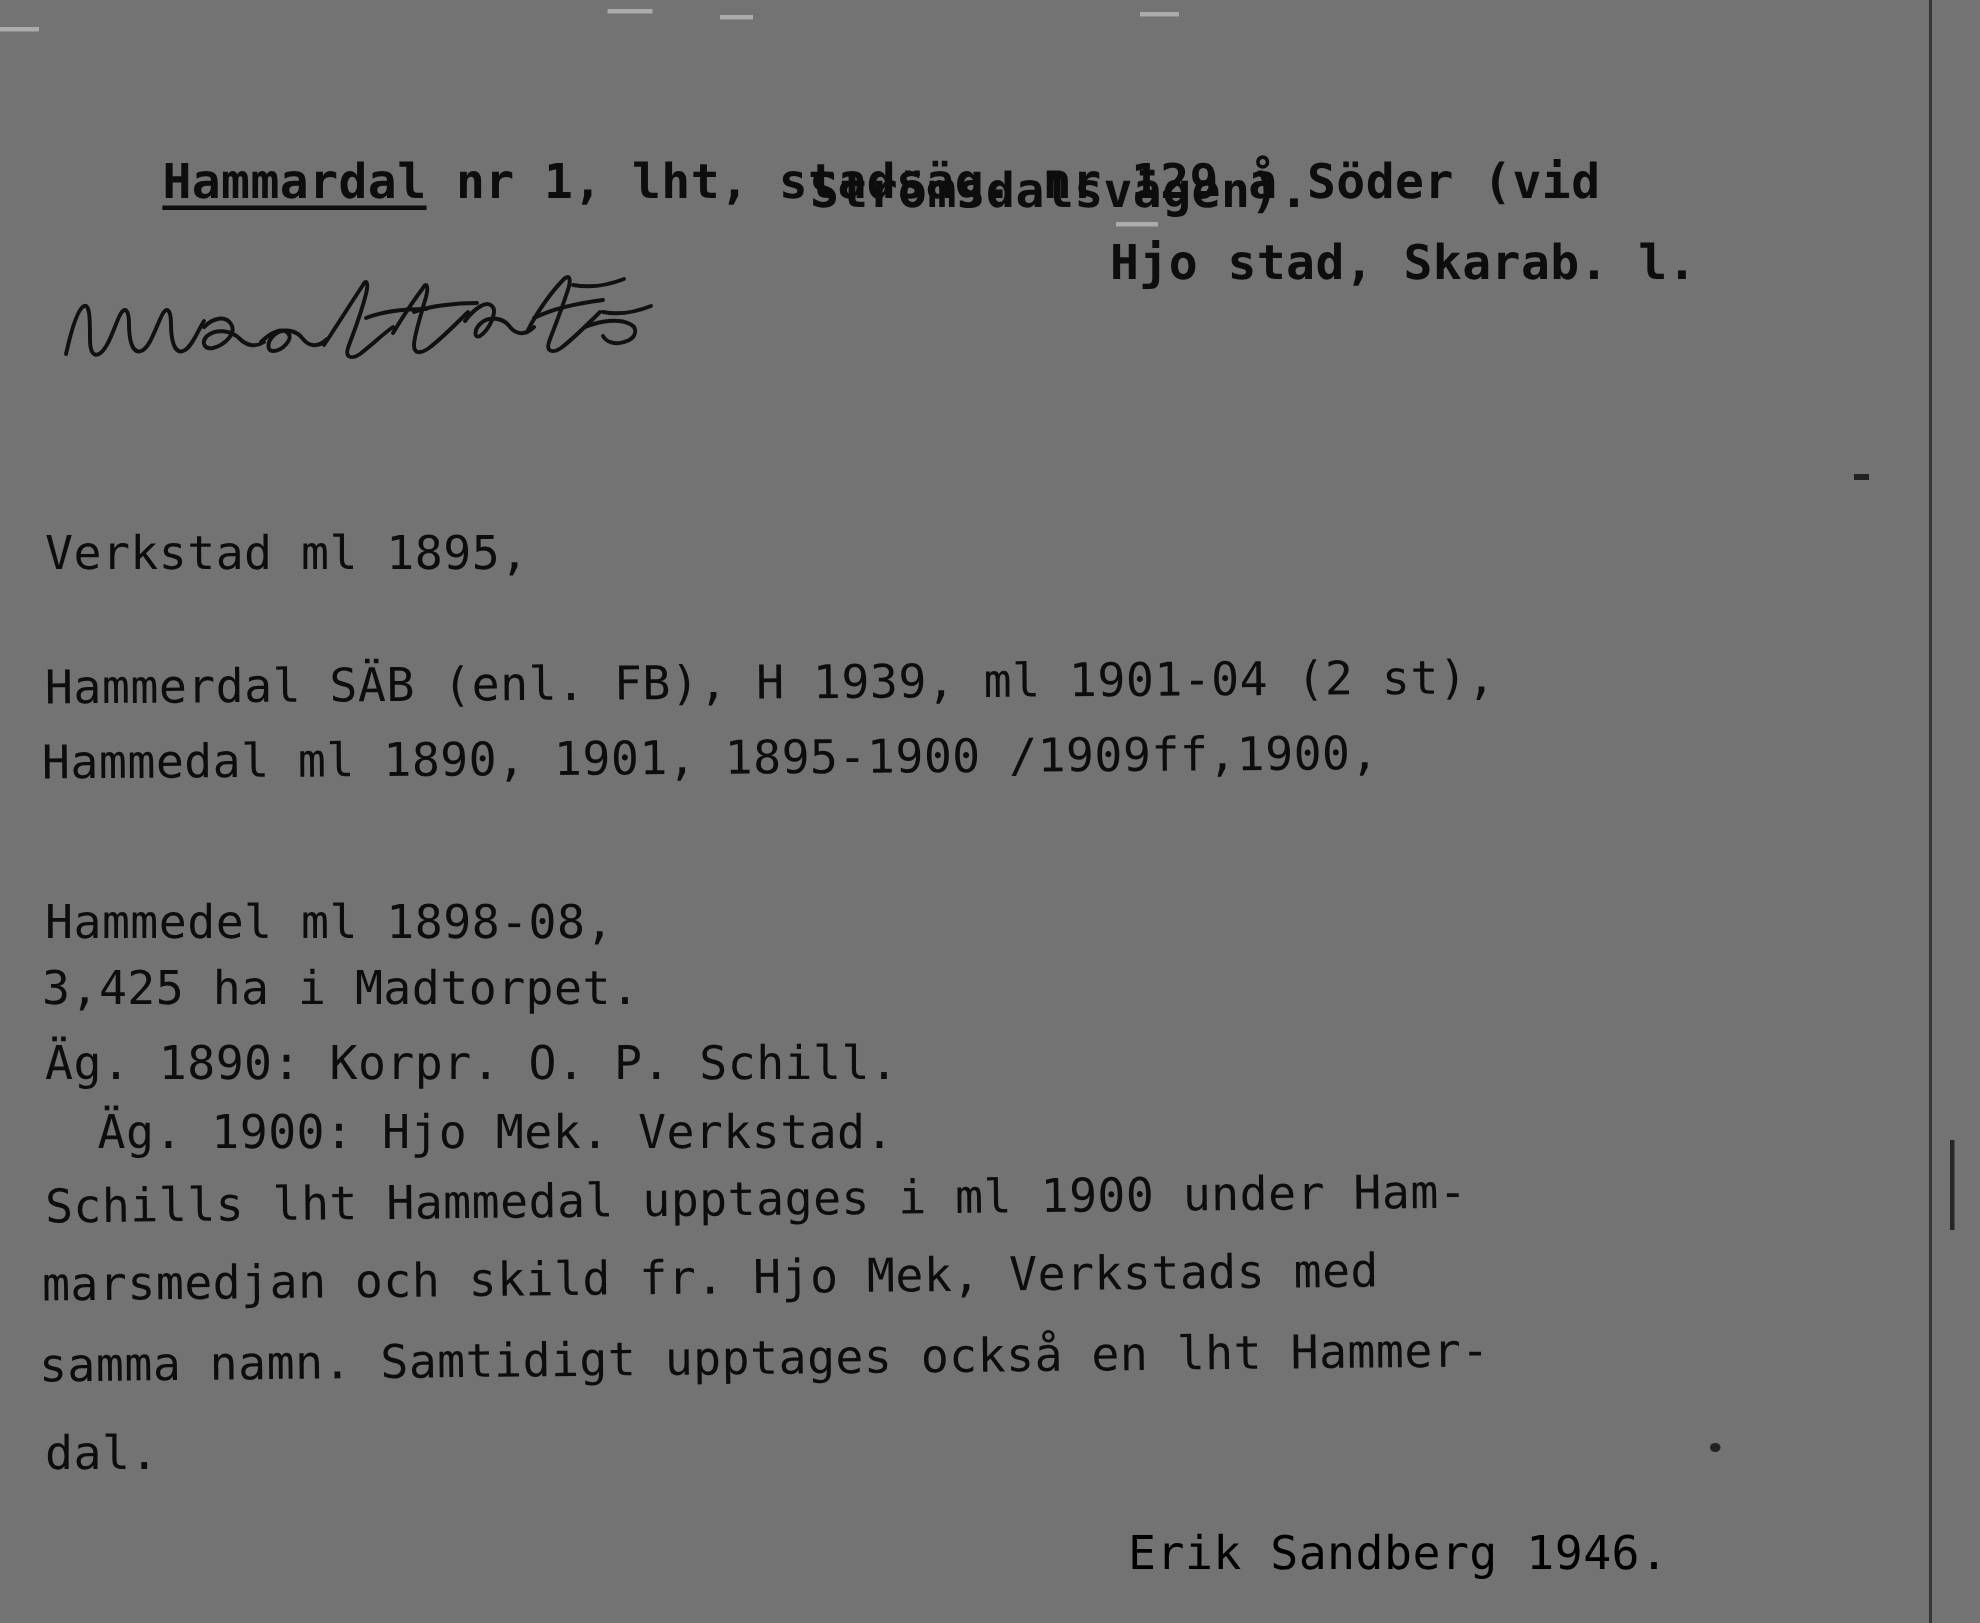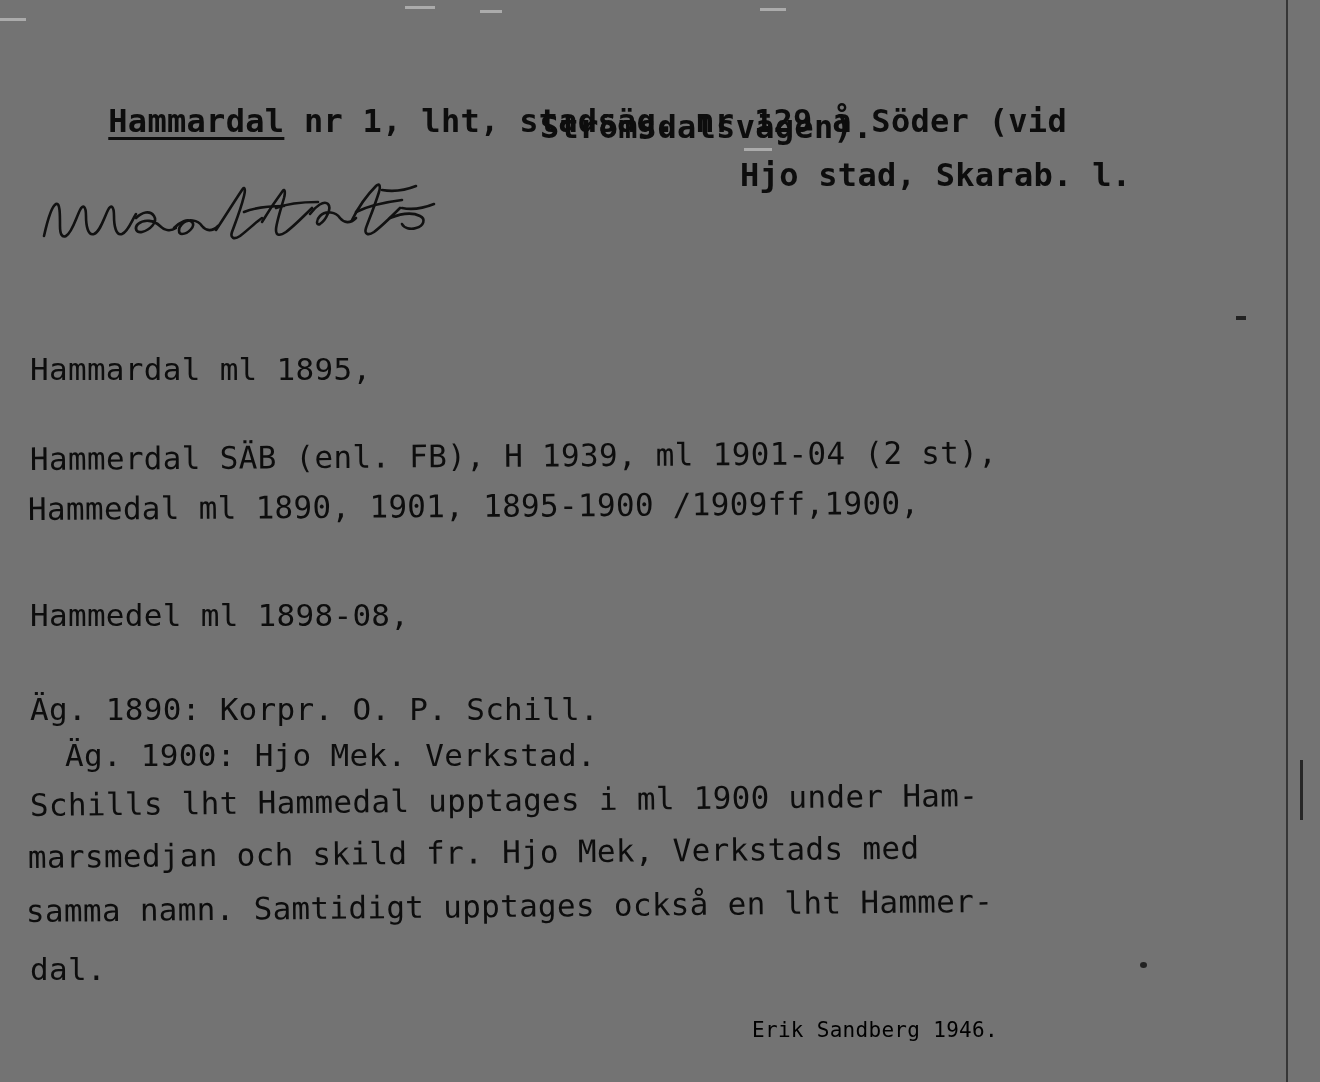--- a/index.html
+++ b/index.html
@@ -72,21 +72,21 @@
     width: 430px;
     height: 80px;
   }
   .signature-block svg {
     display: block;
   }
   .sign-off {
     position: absolute;
     left: 752px;
     top: 1018px;
-    font-size: 21px;
+    font-size: 31px;
     white-space: pre;
     font-family: "DejaVu Sans Mono", monospace;
     letter-spacing: 0.3px;
   }
   .mark-dot {
     position: absolute;
     background: #222;
   }
   .tilt1 { transform: rotate(-0.6deg); transform-origin: left center; }
   .tilt3 { transform: rotate(-0.4deg); transform-origin: left center; }
@@ -127,24 +127,25 @@
         <path d="M272 36 C278 28 286 22 290 26 C294 30 288 42 282 46 C278 48 278 42 282 38 C288 32 298 34 302 40 C306 45 312 46 318 40"></path>
         <path d="M314 42 C320 30 330 16 338 8 C341 5 343 7 341 14 C336 30 330 44 328 50 C326 56 330 58 336 54 C344 48 354 38 362 30"></path>
         <path d="M318 34 C330 28 348 24 364 22"></path>
         <path d="M344 12 C356 14 368 12 378 8"></path>
         <path d="M352 40 C362 36 374 34 382 38 C388 41 386 48 378 50 C372 52 366 50 364 46"></path>
         <path d="M364 30 C374 32 386 30 396 26"></path>
       </g>
     </svg>
   </div>
 
-  <div class="line" style="top:352px;left:30px;">Hammardal ml 1895,</div>
+  <div class="line" style="top:352px;left:30px;">Verkstad ml 1895,</div>
   <div class="line tilt3" style="top:442px;left:30px;">Hammerdal SÄB (enl. FB), H 1939, ml 1901-04 (2 st),</div>
   <div class="line tilt3" style="top:492px;left:28px;">Hammedal ml 1890, 1901, 1895-1900 /1909ff,1900,</div>
   <div class="line" style="top:598px;left:30px;">Hammedel ml 1898-08,</div>
+  <div class="line" style="top:642px;left:28px;">3,425 ha i Madtorpet.</div>
   <div class="line" style="top:692px;left:30px;">Äg. 1890: Korpr. O. P. Schill.</div>
   <div class="line" style="top:738px;left:30px;margin-left:35px;">Äg. 1900: Hjo Mek. Verkstad.</div>
   <div class="line tilt1" style="top:788px;left:30px;">Schills lht Hammedal upptages i ml 1900 under Ham-</div>
   <div class="line tilt1" style="top:840px;left:28px;">marsmedjan och skild fr. Hjo Mek, Verkstads med</div>
   <div class="line tilt1" style="top:894px;left:26px;">samma namn. Samtidigt upptages också en lht Hammer-</div>
   <div class="line" style="top:952px;left:30px;">dal.</div>
 
   <div class="sign-off">Erik Sandberg 1946.</div>
 
 </div>

